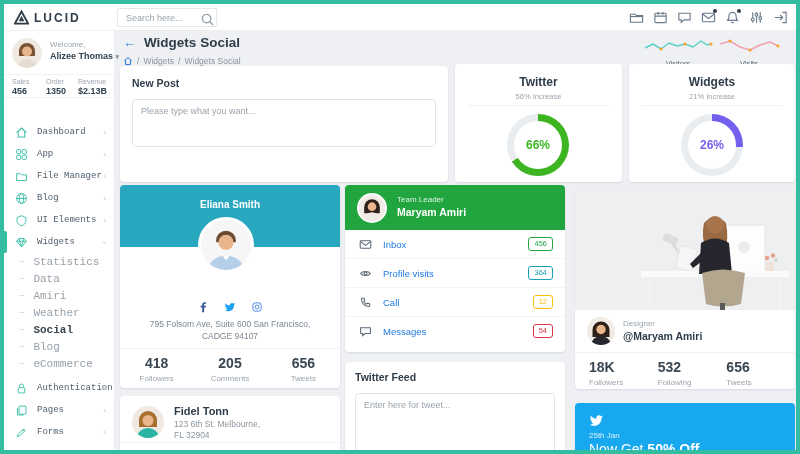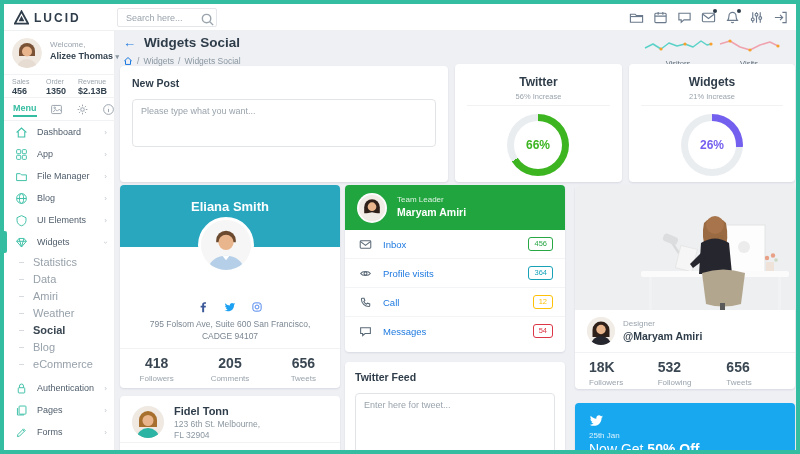--- a/index.html
+++ b/index.html
@@ -25,21 +25,21 @@
   .user .uname{position:absolute;left:46px;top:20px;font-size:9px;font-weight:bold;color:#33424f;white-space:nowrap;cursor:pointer;}
   .user .caret{font-size:7px;color:#8a96a0;}
   .sstats{position:absolute;left:0;top:45px;width:111px;height:22px;border-bottom:1px solid #f0f2f4;}
   .scol{position:absolute;top:2px;}
   .scol .sl{font-size:7px;color:#9aa4ad;line-height:8px;}
   .scol .sv{font-size:9px;color:#33424f;line-height:11px;font-weight:bold;}
   .tabs{position:absolute;left:0;top:68px;width:111px;height:22px;display:flex;align-items:center;border-bottom:1px solid #f0f2f4;}
   .tab-menu{margin-left:9px;font-size:9px;font-weight:bold;color:#35bda1;border-bottom:2px solid #35bda1;padding-bottom:2px;cursor:pointer;}
   .tabico{width:13px;height:13px;color:#9aa4ad;margin-left:13px;cursor:pointer;}
   .tabico svg{width:13px;height:13px;display:block;}
-  .menu{position:absolute;left:0;top:90px;width:111px;}
+  .menu{position:absolute;left:0;top:90px;width:111px;font-family:Liberation Mono, monospace;}
   .mi{position:relative;height:22px;display:flex;align-items:center;cursor:pointer;}
   .mi .mico{width:13px;height:13px;color:#3fc0a8;margin-left:11px;flex:none;}
   .mi .mico svg{width:13px;height:13px;display:block;}
   .mi .mlabel{font-size:9px;color:#4f5d6b;margin-left:9px;white-space:nowrap;}
   .mi .chev{position:absolute;right:8px;font-size:8px;color:#c2c9cf;}
   .mi.active .chev{transform:rotate(90deg);}
   .active-bar{position:absolute;left:0;width:3px;background:#35bda1;border-radius:0 2px 2px 0;}
   .smi{position:relative;height:17px;display:flex;align-items:center;cursor:pointer;}
   .smi .dash{margin-left:15px;font-size:9px;color:#c2c9cf;}
   .smi .slabel{font-size:11px;color:#97a1aa;margin-left:9px;}
@@ -68,21 +68,21 @@
   .ybtn svg{width:10px;height:10px;}
   .post-btn{width:38px;height:19px;background:#0d78f2;border:0;border-radius:3px;color:#fff;font-size:9px;font-weight:bold;cursor:pointer;font-family:"Liberation Sans",sans-serif;}
   
   .stat-title{position:absolute;left:0;top:11px;width:100%;text-align:center;font-size:12px;font-weight:bold;color:#2f3d4a;}
   .stat-sub{position:absolute;left:0;top:28px;width:100%;text-align:center;font-size:7.5px;color:#9aa4ad;}
   .stat-div{position:absolute;left:12px;right:12px;top:41px;border-top:1px solid #f0f2f4;}
   .donut{position:absolute;top:50px;width:62px;height:62px;border-radius:50%;}
   .donut .hole{position:absolute;left:7px;top:7px;width:48px;height:48px;border-radius:50%;background:#fff;display:flex;align-items:center;justify-content:center;font-size:12px;font-weight:bold;}
   
   .ec-head{position:absolute;left:0;top:0;width:100%;height:62px;border-radius:4px 4px 0 0;}
-  .ec-name{position:absolute;left:0;top:14px;width:100%;text-align:center;color:#fff;font-size:13px;font-weight:bold;}
+  .ec-name{position:absolute;left:0;top:14px;width:100%;text-align:center;color:#fff;font-size:10px;font-weight:bold;}
   .ec-avatar{position:absolute;left:78px;top:32px;width:56px;height:56px;border-radius:50%;border:3px solid #fff;overflow:hidden;background:#f7f7f7;}
   .ec-social{position:absolute;left:0;top:116px;width:100%;display:flex;justify-content:center;gap:15px;}
   .ec-social .sico{width:12px;height:12px;cursor:pointer;}
   .ec-social svg{width:12px;height:12px;display:block;}
   .ec-addr{position:absolute;left:10px;right:10px;top:133px;text-align:center;font-size:8.5px;color:#7b8792;line-height:12px;}
   .ec-div{position:absolute;left:0;right:0;top:163px;border-top:1px solid #f0f2f4;}
   .stat-row{position:absolute;left:0;right:0;top:170px;display:flex;}
   .stat-row .col{flex:1;text-align:center;}
   .stat-row .v{font-size:14px;font-weight:bold;color:#3a4752;}
   .stat-row .l{font-size:8px;color:#9aa4ad;margin-top:3px;}
@@ -214,42 +214,20 @@
           <div class="sv">456</div>
       </div>
       <div class="scol" style="left:42px;">
         <div class="sl">Order</div>
           <div class="sv">1350</div>
       </div>
       <div class="scol" style="left:74px;">
         <div class="sl">Revenue</div>
           <div class="sv">$2.13B</div>
       </div>
-    </div>
-    <div class="tabs">
-      <span class="tab-menu">Menu</span>
-      <span class="tabico">
-          <svg viewBox="0 0 16 16" fill="none" stroke="currentColor" stroke-width="1.2">
-            <rect x="2" y="3" width="12" height="10" rx="1"></rect>
-            <path d="M4 11 l3-3 2 2 2.5-2.5 2.5 2.5"></path>
-            <circle cx="5.8" cy="6" r="1"></circle>
-          </svg>
-        </span>
-      <span class="tabico">
-          <svg viewBox="0 0 16 16" fill="none" stroke="currentColor" stroke-width="1.2">
-            <circle cx="8" cy="8" r="2.2"></circle>
-            <path d="M8 2 v2 M8 12 v2 M2 8 h2 M12 8 h2 M3.8 3.8 l1.4 1.4 M10.8 10.8 l1.4 1.4 M12.2 3.8 l-1.4 1.4 M5.2 10.8 l-1.4 1.4"></path>
-          </svg>
-        </span>
-      <span class="tabico">
-          <svg viewBox="0 0 16 16" fill="none" stroke="currentColor" stroke-width="1.2">
-            <circle cx="8" cy="8" r="6"></circle>
-            <path d="M8 7.2 v4 M8 4.8 v.3"></path>
-          </svg>
-        </span>
     </div>
 
     <div class="menu">
       <div class="mi">
         <span class="mico">
             <svg viewBox="0 0 16 16" fill="none" stroke="currentColor" stroke-width="1.3">
               <path d="M2 8 L8 2.5 L14 8"></path>
               <path d="M4 7 V13.5 H12 V7"></path>
             </svg>
           </span>

